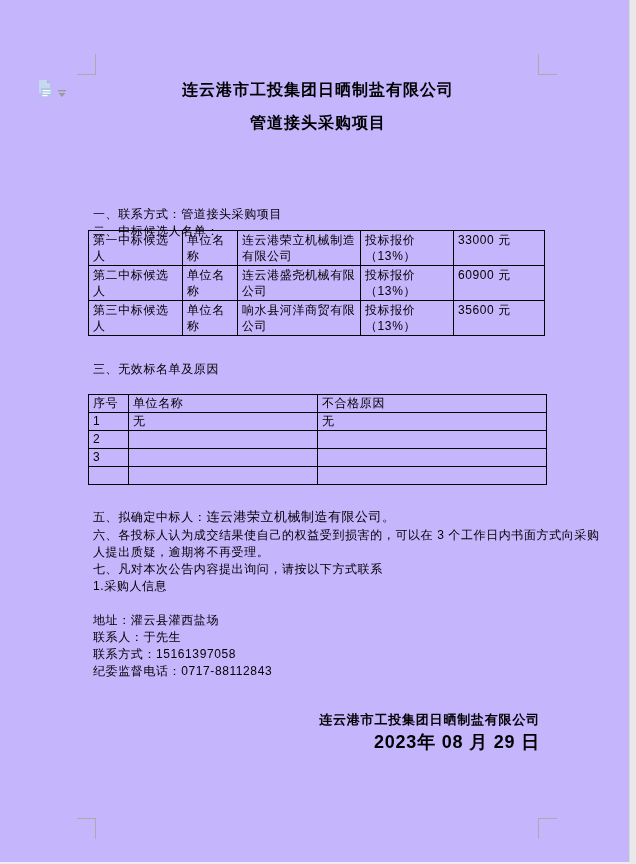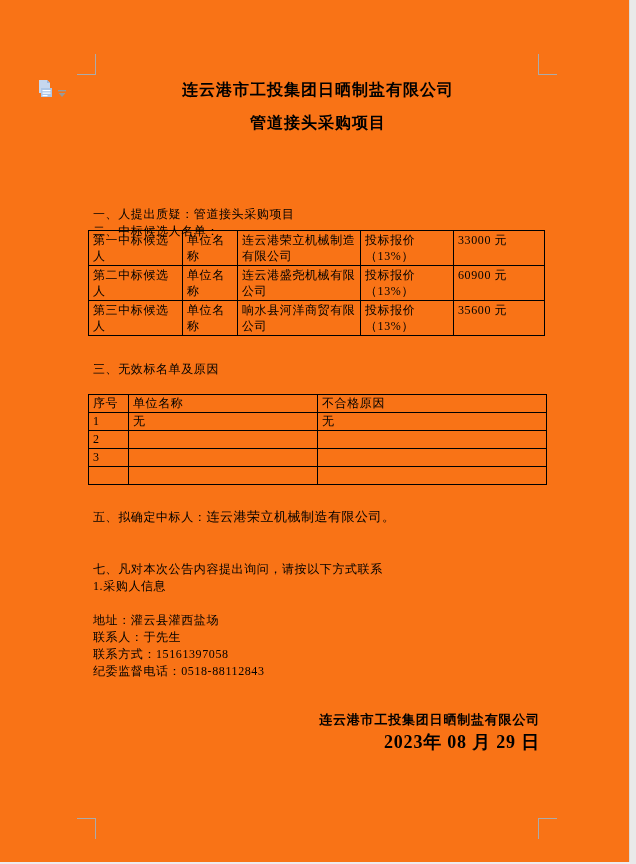--- a/index.html
+++ b/index.html
@@ -1,21 +1,21 @@
 <!DOCTYPE html>
 <html><head>
 <meta charset="utf-8">
 <style>
   html,body{margin:0;padding:0;background:#fff;}
   .page{
     position:relative;
     width:636px;height:864px;
-    background:#f97316;
+    background:#c4b5fd;
     overflow:hidden;
-    font-family:Liberation Serif, serif;
+    font-family:Liberation Sans, sans-serif;
     color:#000;
   }
   
   .scroll-strip{
     position:absolute;right:0;top:0;width:6px;height:864px;
     background:#e9e9e9;border-left:1px solid #dadada;
   }
   .bottom-edge{
     position:absolute;left:0;bottom:0;width:630px;height:2px;
     background:#ececf2;
@@ -83,21 +83,21 @@
   </div>
 
   <div class="crop tl"></div>
   <div class="crop tr"></div>
   <div class="crop bl"></div>
   <div class="crop br"></div>
 
   <div class="title" style="top:80px">连云港市工投集团日晒制盐有限公司</div>
   <div class="title" style="top:113px">管道接头采购项目</div>
 
-  <div class="line" style="top:206px">一、人提出质疑：管道接头采购项目</div>
+  <div class="line" style="top:206px">一、联系方式：管道接头采购项目</div>
   <div class="line" style="top:223px">二、中标候选人名单：</div>
 
   <table class="tbl-candidates">
     <colgroup>
         <col style="width:94px">
         <col style="width:55px">
         <col style="width:123px">
         <col style="width:93px">
         <col style="width:91px">
       </colgroup>
@@ -157,23 +157,25 @@
       </tr>
       <tr>
         <td></td>
         <td></td>
         <td></td>
       </tr>
     </tbody>
   </table>
 
   <div class="line" style="top:508px"><span>五、拟确定中标人：</span><span class="company-big">连云港荣立机械制造有限公司。</span></div>
+  <div class="line" style="top:527px">六、各投标人认为成交结果使自己的权益受到损害的，可以在 3 个工作日内书面方式向采购</div>
+  <div class="line" style="top:544px">人提出质疑，逾期将不再受理。</div>
   <div class="line" style="top:561px">七、凡对本次公告内容提出询问，请按以下方式联系</div>
   <div class="line" style="top:578px">1.采购人信息</div>
   <div class="line" style="top:612px">地址：灌云县灌西盐场</div>
   <div class="line" style="top:629px">联系人：于先生</div>
   <div class="line" style="top:646px">联系方式：15161397058</div>
-  <div class="line" style="top:663px">纪委监督电话：0518-88112843</div>
+  <div class="line" style="top:663px">纪委监督电话：0717-88112843</div>
 
   <div class="sig sig1">连云港市工投集团日晒制盐有限公司</div>
   <div class="sig sig2">2023年 08 月 29 日</div>
 
 </div>
 
 </body></html>

